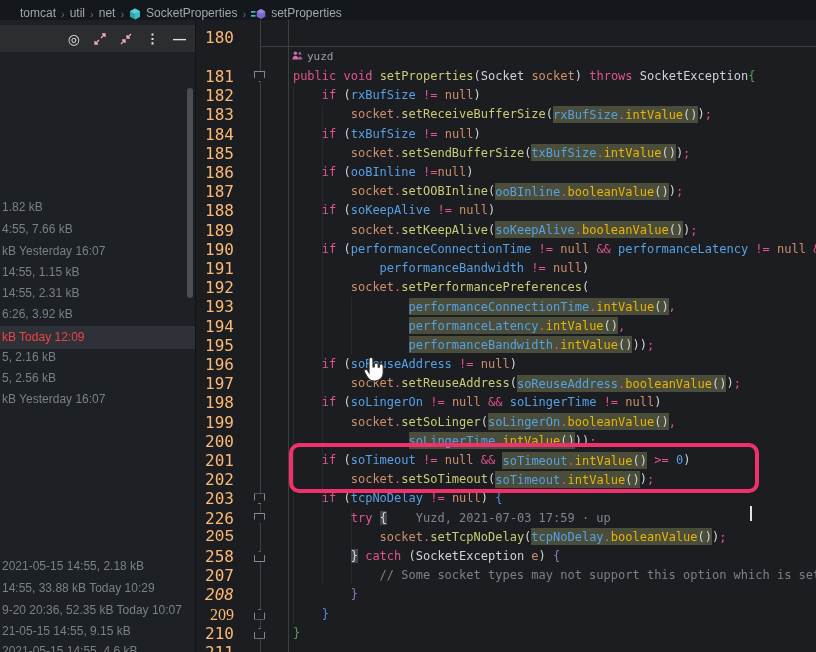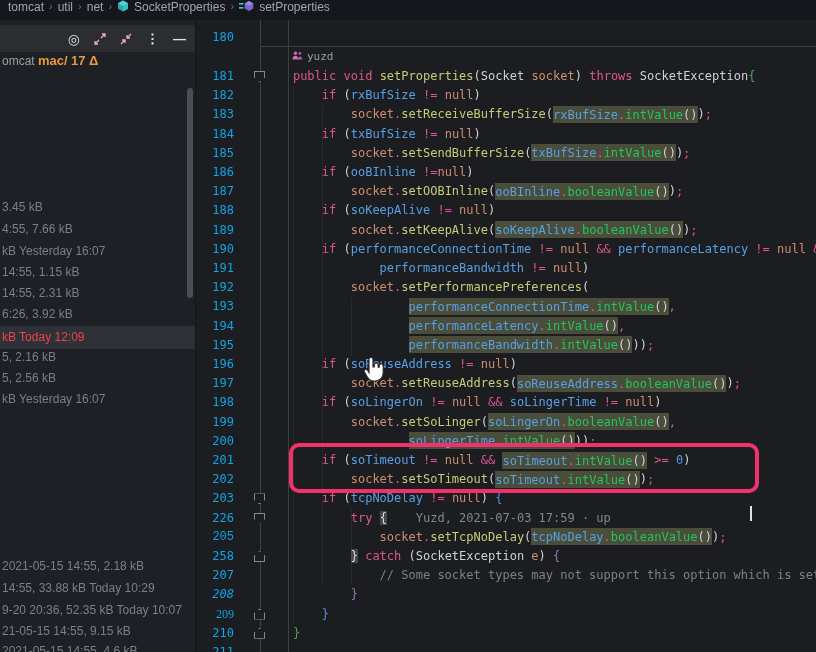--- a/index.html
+++ b/index.html
@@ -1,20 +1,20 @@
 <!DOCTYPE html>
 <html><head>
 <meta charset="utf-8">
 <style>
   html,body{margin:0;padding:0;background:#101214;}
   #screen{position:relative;width:816px;height:652px;overflow:hidden;
     font-family:"Liberation Sans",sans-serif;background:#1b1d20;}
   
   .breadcrumb{position:absolute;left:0;top:0;width:816px;height:20px;background:#14171b;
-    display:flex;align-items:flex-start;gap:5px;padding-left:8px;box-sizing:border-box;
+    display:flex;align-items:flex-end;gap:5px;padding-left:20px;box-sizing:border-box;
     font-size:12px;color:#a0a6ae;white-space:nowrap;}
   .breadcrumb .sep{color:#6b7076;font-size:11px;}
   .breadcrumb .crumb{cursor:default;}
   .breadcrumb svg{display:block;}
   
   .panel{position:absolute;left:0;top:20px;width:196px;height:632px;background:#1d2024;
     border-right:1px solid #121417;box-sizing:border-box;overflow:hidden;}
   .panel-header{position:absolute;left:0;top:5px;width:196px;height:27px;background:#2b2d31;
     display:flex;align-items:center;justify-content:flex-end;gap:14px;padding-right:10px;box-sizing:border-box;}
   .ph-icon{color:#dfe1e5;font-size:13px;line-height:1;display:flex;align-items:center;}
@@ -23,31 +23,31 @@
   .branch-row b{color:#e8973c;font-size:13px;}
   .file-row{position:absolute;left:2px;width:190px;height:16px;font-size:12px;color:#7b8087;white-space:nowrap;}
   .sel-band{position:absolute;left:0;width:196px;height:23px;background:#2e3138;}
   .panel-scrollthumb{position:absolute;left:187px;top:68px;width:6px;height:210px;background:#4a4e54;border-radius:3px;}
   
   .editor{position:absolute;left:196px;top:20px;width:620px;height:632px;background:#1b1d20;overflow:hidden;}
   .gutter-foldline{position:absolute;left:64px;top:0;width:1px;height:632px;background:#3d4045;}
   .gutter-border{position:absolute;left:92px;top:0;width:1px;height:632px;background:#39413b;}
   .method-sep{position:absolute;left:65px;top:26px;width:555px;height:1px;background:#3c3f44;}
   .lnum{position:absolute;left:0;width:38px;text-align:right;font-family:"DejaVu Sans Mono","Liberation Mono",monospace;
-    font-size:12px;line-height:19px;color:#0ea5e9;}
+    font-size:16px;line-height:19px;color:#fdba74;}
   .cline{position:absolute;left:68px;width:900px;height:19.2px;line-height:19.2px;white-space:pre;
     font-family:"DejaVu Sans Mono","Liberation Mono",monospace;font-size:12px;}
   .inlay-author{position:absolute;left:96px;top:27px;height:19px;line-height:19px;display:flex;align-items:center;gap:4px;
     font-family:"DejaVu Sans Mono","Liberation Mono",monospace;font-size:11px;color:#9a9ea5;}
   .guide{position:absolute;width:1px;background:rgba(255,255,255,0.055);}
   .fold{position:absolute;left:58px;width:11px;height:11px;box-sizing:border-box;border:1px solid #82888f;background:#1b1d20;}
   .fold.down{clip-path:polygon(0 0,100% 0,100% 60%,50% 100%,0 60%);}
   .fold.up{clip-path:polygon(50% 0,100% 40%,100% 100%,0 100%,0 40%);}
   .tk-p{color:#ced2d6}.tk-k{color:#e0558c}.tk-v{color:#56a0e4}.tk-o{color:#cf8e6d}
-  .tk-m{color:#c9cc76}.tk-g{color:#22c55e}.tk-c{color:#ced2d6}.tk-n{color:#56a0e4}
+  .tk-m{color:#c9cc76}.tk-g{color:#eab308}.tk-c{color:#ced2d6}.tk-n{color:#56a0e4}
   .tk-cm{color:#7c8086}.tk-bg{color:#4fa35a}.tk-bb{color:#568fd6}.tk-bp{color:#9678b8}
   .tk-bm{color:#d7dade;background:#43464d}.tk-in{color:#82868d}
   .hl{background:#4a4d39;padding:1.5px 0;}
   .anno-box{position:absolute;left:93px;top:423px;width:462px;height:42px;border:4px solid #f1316b;border-radius:10px;}
   .caret{position:absolute;left:554px;top:486px;width:2px;height:15px;background:#dfe1e5;}
   .mouse-cursor{position:absolute;left:167px;top:336px;}
 </style>
 </head>
 <body>
 
@@ -89,27 +89,22 @@
         </svg>
       </span>
       <span class="ph-icon">
         <svg width="12" height="12" viewBox="0 0 12 12" stroke="#f0a8c0" stroke-width="1.3" fill="none">
           <path d="M11 1 L7 5 M7 2 V5 H10 M1 11 L5 7 M5 10 V7 H2"></path>
         </svg>
       </span>
       <span class="ph-icon" style="font-weight:bold;">⋮</span>
       <span class="ph-icon" style="font-weight:bold;">—</span>
     </div>
-    <div class="branch-row">
-      <span>omcat</span>
-      <b>mac/</b>
-      <b>17 Δ</b>
-    </div>
     <div id="panel-rows">
-        <div class="file-row" style="top: 180px;">3.45 kB</div>
+        <div class="file-row" style="top: 180px;">1.82 kB</div>
         <div class="file-row" style="top: 202px;">4:55, 7.66 kB</div>
         <div class="file-row" style="top: 224px;">kB Yesterday 16:07</div>
         <div class="file-row" style="top: 245px;">14:55, 1.15 kB</div>
         <div class="file-row" style="top: 266px;">14:55, 2.31 kB</div>
         <div class="file-row" style="top: 287px;">6:26, 3.92 kB</div>
         <div class="sel-band" style="top: 306px;"></div>
         <div class="file-row" style="top: 310px; color: #ef4444;">kB Today 12:09</div>
         <div class="file-row" style="top: 330px;">5, 2.16 kB</div>
         <div class="file-row" style="top: 351px;">5, 2.56 kB</div>
         <div class="file-row" style="top: 372px;">kB Yesterday 16:07</div>

